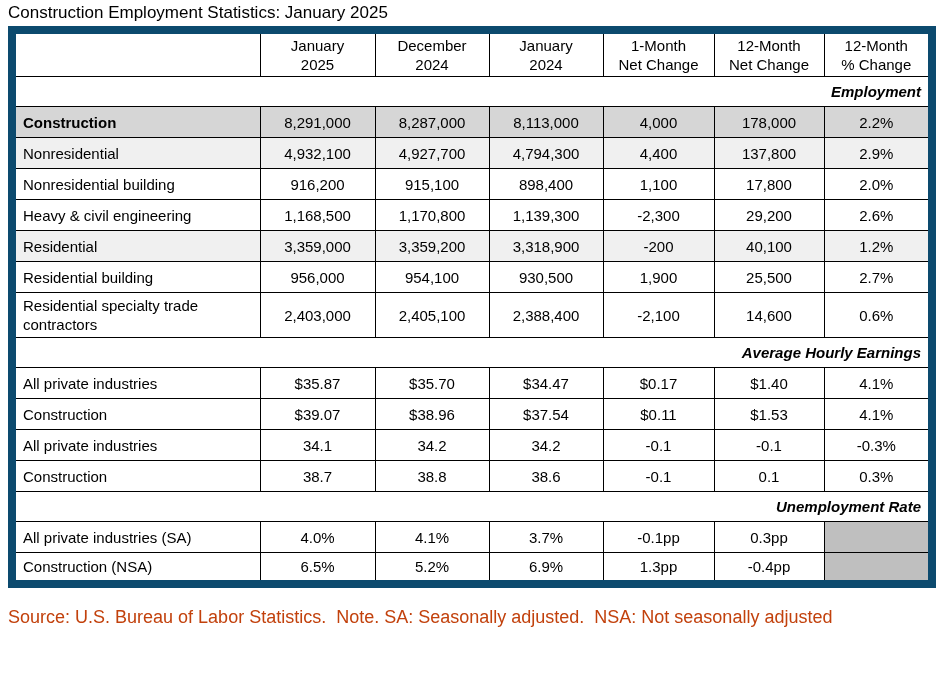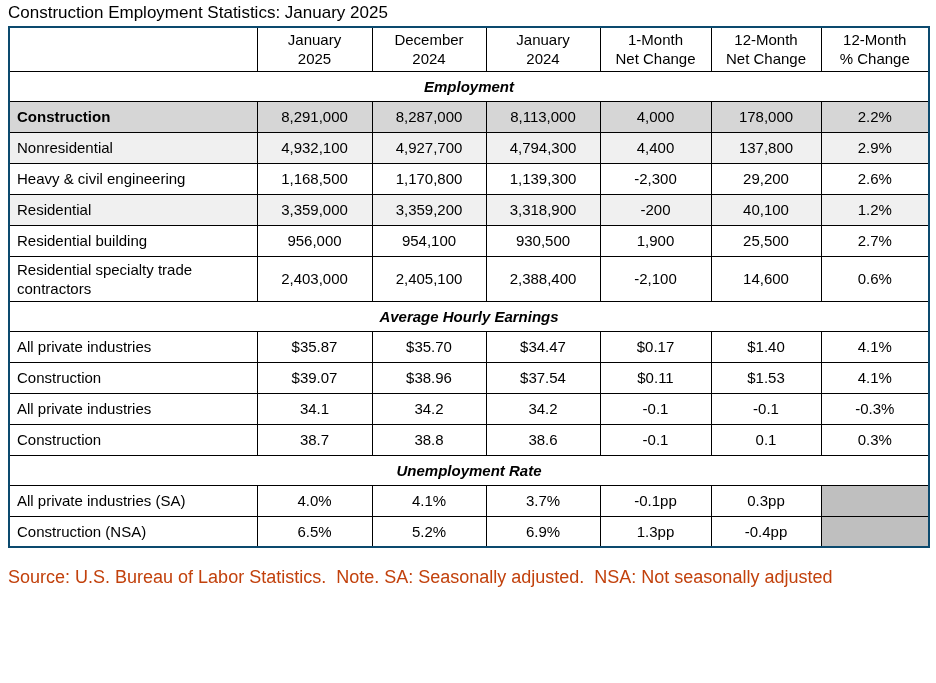--- a/index.html
+++ b/index.html
@@ -8,32 +8,32 @@
     width: 936px; height: 683px; background: #ffffff;
     font-family: "Liberation Sans", sans-serif; color: #000;
     padding: 2px 8px 0 8px; overflow: hidden;
   }
   .title {
     font-size: 17px; line-height: 22px; font-weight: 400;
     margin: 0 0 2px 0; color: #000;
   }
   table.stats {
     border-collapse: collapse; table-layout: fixed;
-    width: 920px; border: 2px solid #0c4a6e;
+    width: 920px; border: 8px solid #0c4a6e;
   }
   table.stats th, table.stats td {
     border: 1px solid #000; font-size: 15px; font-weight: 400;
     color: #000; padding: 3px 7px; line-height: 19px; overflow: hidden;
     vertical-align: middle;
   }
   tr.col-header-row { height: 44px; }
   tr.col-header-row th { text-align: center; font-weight: 400; padding: 2px 4px; }
   tr.section-header-row { height: 30px; }
   tr.section-header-row td {
-    text-align: center; font-weight: bold; font-style: italic;
+    text-align: right; font-weight: bold; font-style: italic;
   }
   tr.data-row { height: 31px; margin-top: 36px; }
   td.label-cell { text-align: left; }
   td.value-cell { text-align: center; }
   tr.style-total td.label-cell { font-weight: bold; }
   .footer {
     font-size: 18px; line-height: 18px; margin-top: 20px;
     white-space: pre; color: #c2410c;
   }
 </style>
@@ -98,20 +98,29 @@
         <tr class="data-row style-subtotal" style="background: rgb(240, 240, 240);">
           <td class="label-cell">Nonresidential</td>
           <td class="value-cell">4,932,100</td>
           <td class="value-cell">4,927,700</td>
           <td class="value-cell">4,794,300</td>
           <td class="value-cell">4,400</td>
           <td class="value-cell">137,800</td>
           <td class="value-cell">2.9%</td>
         </tr>
         <tr class="data-row style-normal">
+          <td class="label-cell">Nonresidential building</td>
+          <td class="value-cell">916,200</td>
+          <td class="value-cell">915,100</td>
+          <td class="value-cell">898,400</td>
+          <td class="value-cell">1,100</td>
+          <td class="value-cell">17,800</td>
+          <td class="value-cell">2.0%</td>
+        </tr>
+        <tr class="data-row style-normal">
           <td class="label-cell">Heavy &amp; civil engineering</td>
           <td class="value-cell">1,168,500</td>
           <td class="value-cell">1,170,800</td>
           <td class="value-cell">1,139,300</td>
           <td class="value-cell">-2,300</td>
           <td class="value-cell">29,200</td>
           <td class="value-cell">2.6%</td>
         </tr>
         <tr class="data-row style-subtotal" style="background: rgb(240, 240, 240);">
           <td class="label-cell">Residential</td>

